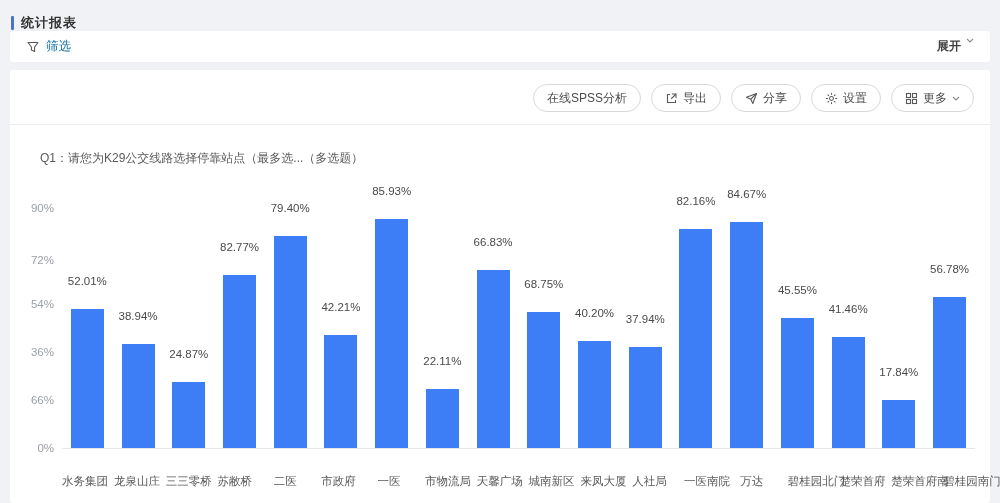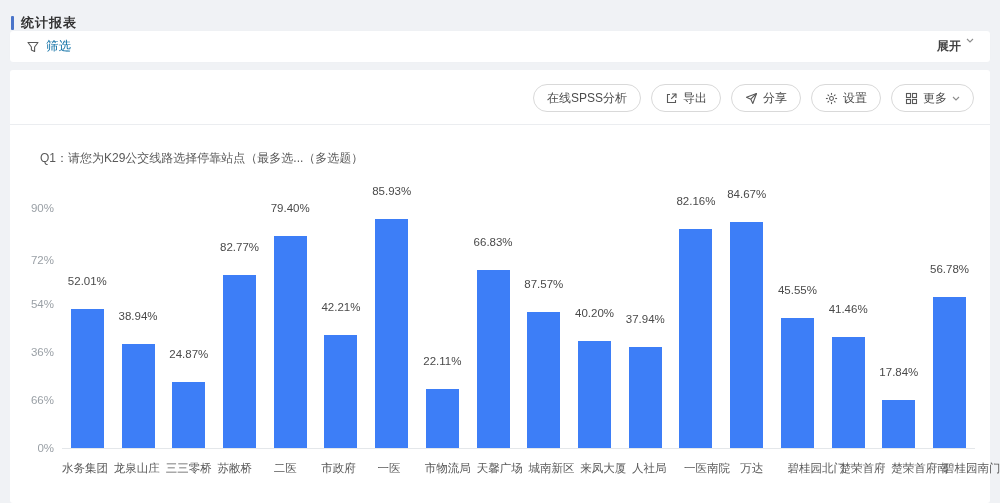--- a/index.html
+++ b/index.html
@@ -36,21 +36,21 @@
   .chart { margin:42px 15px 0 52px; }
   .plot { position:relative; height:240px; border-bottom:1px solid #e4e7ea; }
   .bars { position:absolute; left:0; right:0; top:0; bottom:0; display:flex; justify-content:space-around; align-items:flex-end; }
   .col { flex:1; display:flex; flex-direction:column; align-items:center; justify-content:flex-end; min-width:0;gap:17px; }
   .val { font-size:11.5px; color:#4a4a4a; margin-bottom:5px; white-space:nowrap; }
   .bar { width:33px; }
   .ytick {
     position:absolute; left:-48px; width:40px; text-align:right;
     font-size:11.5px; color:#9aa0a6; transform:translateY(50%);
   }
-  .cats { display:flex; justify-content:flex-start; margin-top:12px;gap:20px; }
+  .cats { display:flex; justify-content:flex-end; margin-top:25px;gap:20px; }
   .cat { flex:1; text-align:center; font-size:11.5px; color:#595959; white-space:nowrap; min-width:0; }
 
   svg.icon { display:block; }
 </style>
 </head>
 <body>
 
 <div>
 
   <div class="page-header">
@@ -163,21 +163,21 @@
             </div>
             <div class="col">
               <div class="val">22.11%</div>
               <div class="bar" style="height: 58.96px; background: rgb(61, 126, 247);"></div>
             </div>
             <div class="col">
               <div class="val">66.83%</div>
               <div class="bar" style="height: 178.213px; background: rgb(61, 126, 247);"></div>
             </div>
             <div class="col">
-              <div class="val">87.57%</div>
+              <div class="val">68.75%</div>
               <div class="bar" style="height: 136.027px; background: rgb(61, 126, 247);"></div>
             </div>
             <div class="col">
               <div class="val">40.20%</div>
               <div class="bar" style="height: 107.2px; background: rgb(61, 126, 247);"></div>
             </div>
             <div class="col">
               <div class="val">37.94%</div>
               <div class="bar" style="height: 101.173px; background: rgb(61, 126, 247);"></div>
             </div>

